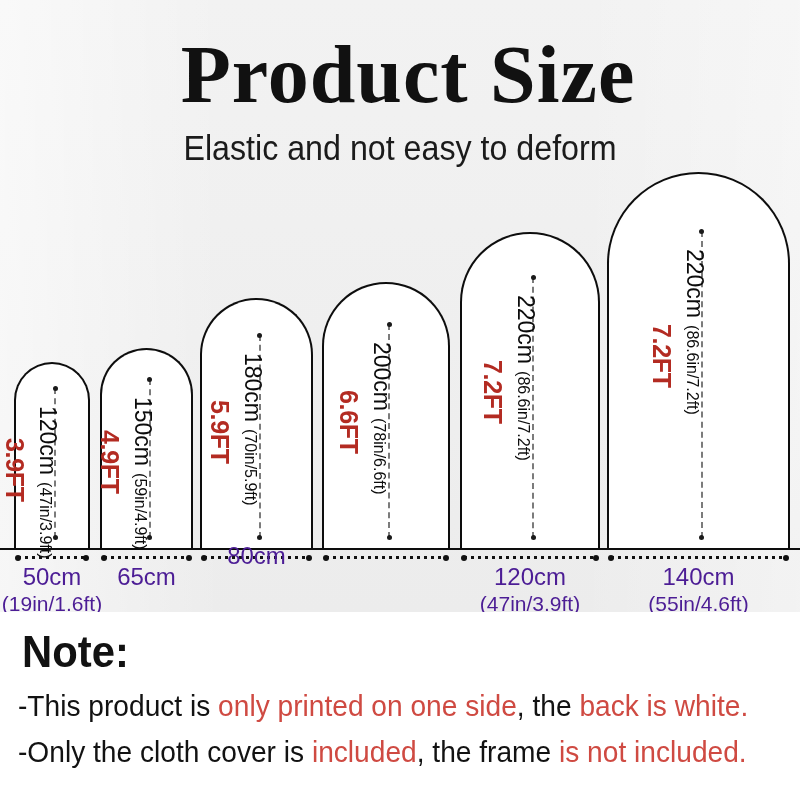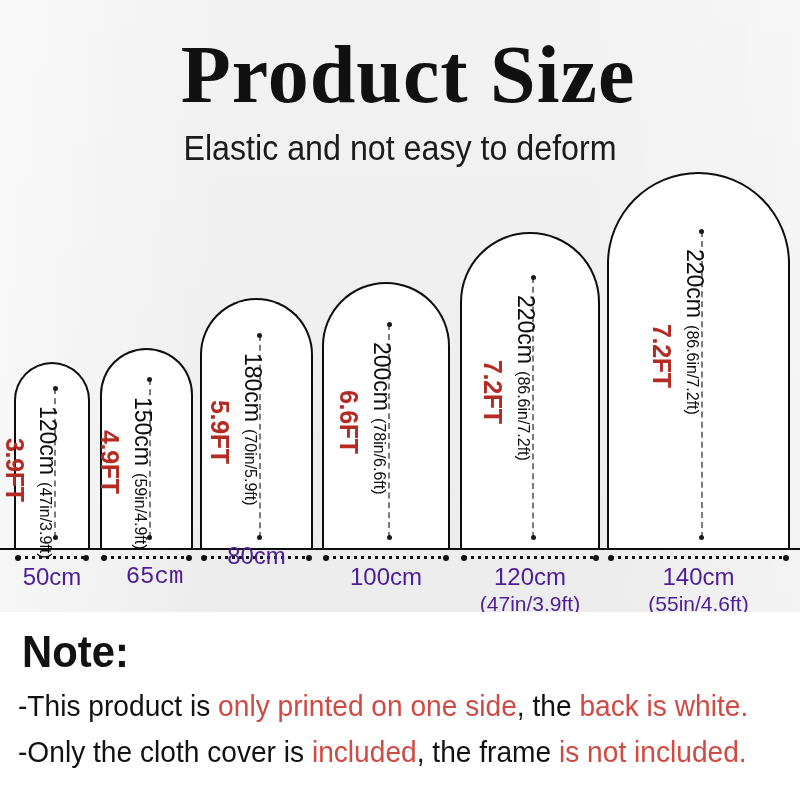--- a/index.html
+++ b/index.html
@@ -255,29 +255,29 @@
         <div class="wcap r"></div>
       </div>
       <div class="wline" style="left: 609px; width: 179px;">
         <div class="wcap l"></div>
         <div class="wcap r"></div>
       </div>
     </div>
   <div id="wcaptions">
       <div class="wcaption" style="left: 0px; width: 104px; top: 563px;">
         <span class="cm">50cm</span>
-      </div>
-      <div class="wcaption" style="left: 94px; width: 121px; top: 563px; font-family: Liberation Mono, monospace;">
+        <span class="inft">(19in/1.6ft)</span>
+      </div>
+      <div class="wcaption" style="left: 86px; width: 121px; top: 563px;">
         <span class="cm">65cm</span>
       </div>
       <div class="wcaption" style="left: 186px; width: 141px; top: 542px;">
         <span class="cm">80cm</span>
       </div>
       <div class="wcaption" style="left: 308px; width: 156px; top: 563px;">
-        <span class="cm">100cm</span>
       </div>
       <div class="wcaption" style="left: 446px; width: 168px; top: 563px;">
         <span class="cm">120cm</span>
         <span class="inft">(47in/3.9ft)</span>
       </div>
       <div class="wcaption" style="left: 593px; width: 211px; top: 563px;">
         <span class="cm">140cm</span>
         <span class="inft">(55in/4.6ft)</span>
       </div>
     </div>

